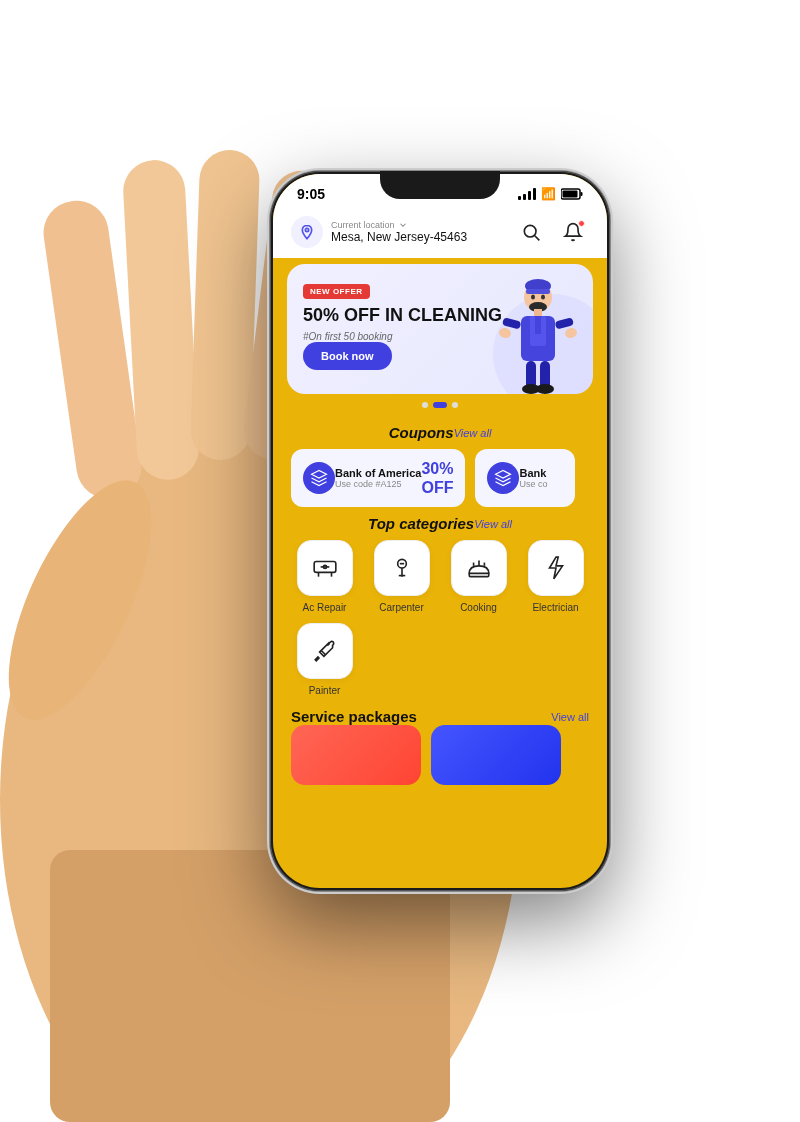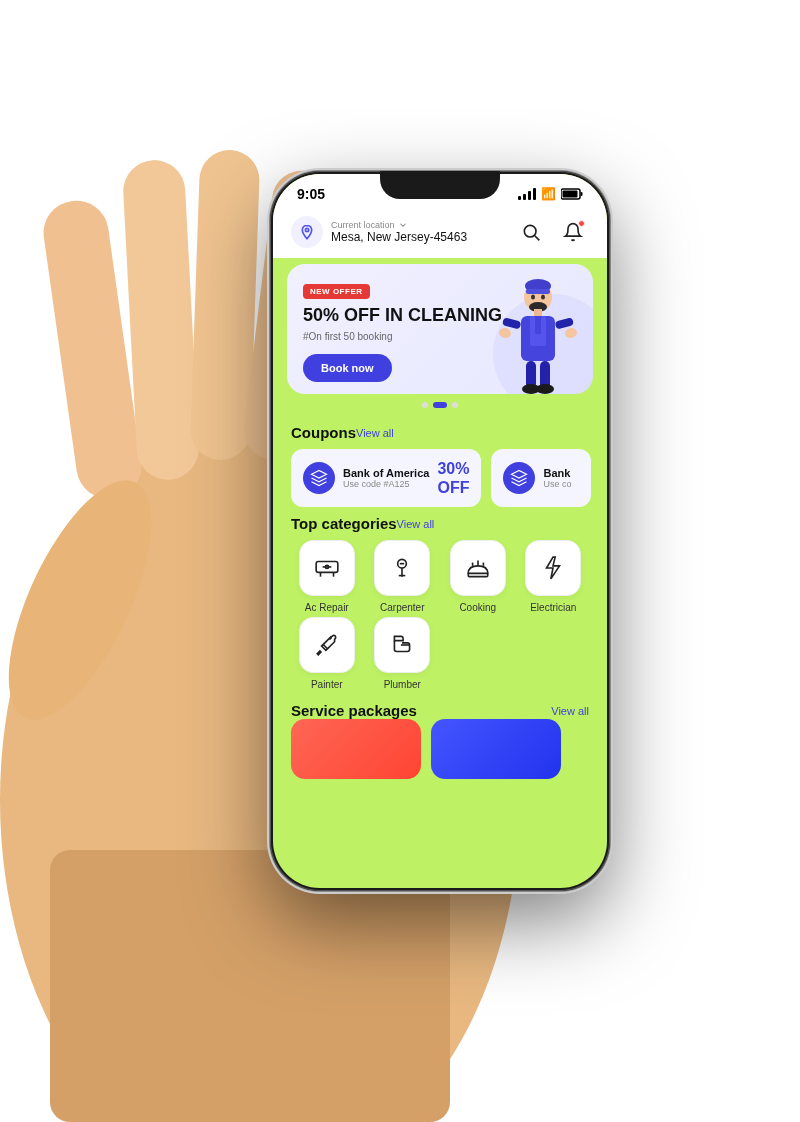--- a/index.html
+++ b/index.html
@@ -33,21 +33,21 @@
         0 0 0 1px #888,
         0 0 0 3px #ccc,
         0 30px 80px rgba(0,0,0,0.5),
         inset 0 0 0 1px #555;
       position: relative;
     }
 
     .phone-inner {
       width: 100%;
       height: 100%;
-      background: #bef264;
+      background: #eab308;
       border-radius: 47px;
       overflow: hidden;
       position: relative;
     }
 
     
     .status-bar {
       display: flex;
       justify-content: space-between;
       align-items: center;
@@ -197,21 +197,22 @@
       font-size: 18px;
       font-weight: 800;
       color: #111;
       line-height: 1.2;
       margin-bottom: 4px;
     }
 
     .banner-subtitle {
       font-size: 10px;
       color: #666;
-      margin-bottom: 12px;
+      margin-bottom: 0;
+      font-style: italic;
     }
 
     .book-now-btn {
       background: #4040e0;
       color: #fff;
       border: none;
       border-radius: 20px;
       padding: 8px 18px;
       font-size: 11px;
       font-weight: 600;
@@ -249,23 +250,24 @@
 
     .dot.active {
       background: #4040e0;
       width: 14px;
       border-radius: 3px;
     }
 
     
     .section-header {
       display: flex;
-      justify-content: flex-start;
+      justify-content: center;
       align-items: center;
       padding: 8px 18px 8px;
+      font-style: italic;
     }
 
     .section-title {
       font-size: 15px;
       font-weight: 700;
       color: #111;
     }
 
     .view-all-link {
       font-size: 11px;
@@ -284,21 +286,21 @@
 
     .coupons-scroll::-webkit-scrollbar { display: none; }
 
     .coupon-card {
       display: flex;
       align-items: center;
       background: #f5f5ff;
       border-radius: 12px;
       padding: 10px 12px;
       min-width: 155px;
-      gap: 8px;
+      gap: 0;
       flex-shrink: 0;
     }
 
     .coupon-logo {
       width: 32px;
       height: 32px;
       background: #4040e0;
       border-radius: 50%;
       display: flex;
       align-items: center;
@@ -337,21 +339,21 @@
     .coupon-discount span {
       font-size: 16px;
       display: block;
       font-weight: 700;
     }
 
     
     .categories-grid {
       display: grid;
       grid-template-columns: repeat(4, 1fr);
-      gap: 4px;
+      gap: 10px;
       padding: 0 18px;
     }
 
     .category-item {
       display: flex;
       flex-direction: column;
       align-items: center;
       gap: 6px;
       cursor: pointer;
     }
@@ -627,30 +629,20 @@
             <div class="category-icon-box">
               <svg viewBox="0 0 24 24" fill="none" stroke="#222" stroke-width="1.5">
                 <path d="M18 3a2 2 0 012 2c0 .74-.4 1.39-1 1.73V9l-8 8-4-4 8-8V6.27c.6-.34 1-.99 1-1.73z"></path>
                 <path d="M6 17l-3 3 1 1 3-3"></path>
                 <path d="M8.5 11.5l4 4"></path>
               </svg>
             </div>
             <span class="category-label">Painter</span>
           </div>
 
-          <div class="category-item">
-            <div class="category-icon-box">
-              <svg viewBox="0 0 24 24" fill="none" stroke="#222" stroke-width="1.5">
-                <path d="M5 4h6a2 2 0 012 2v2H5V4z"></path>
-                <path d="M5 8v8a2 2 0 002 2h10a2 2 0 002-2v-4a2 2 0 00-2-2h-5"></path>
-                <line x1="11" y1="12" x2="19" y2="12"></line>
-              </svg>
-            </div>
-            <span class="category-label">Plumber</span>
-          </div>
 
         </div>
 
         <div class="service-section-header">
           <span class="section-title">Service packages</span>
           <span class="view-all-link">View all</span>
         </div>
 
         <div style="display:flex;gap:10px;padding:0 18px;overflow:hidden;">
           <div style="min-width:130px;height:60px;background:linear-gradient(135deg,#ff6655,#ff4433);border-radius:14px;"></div>

